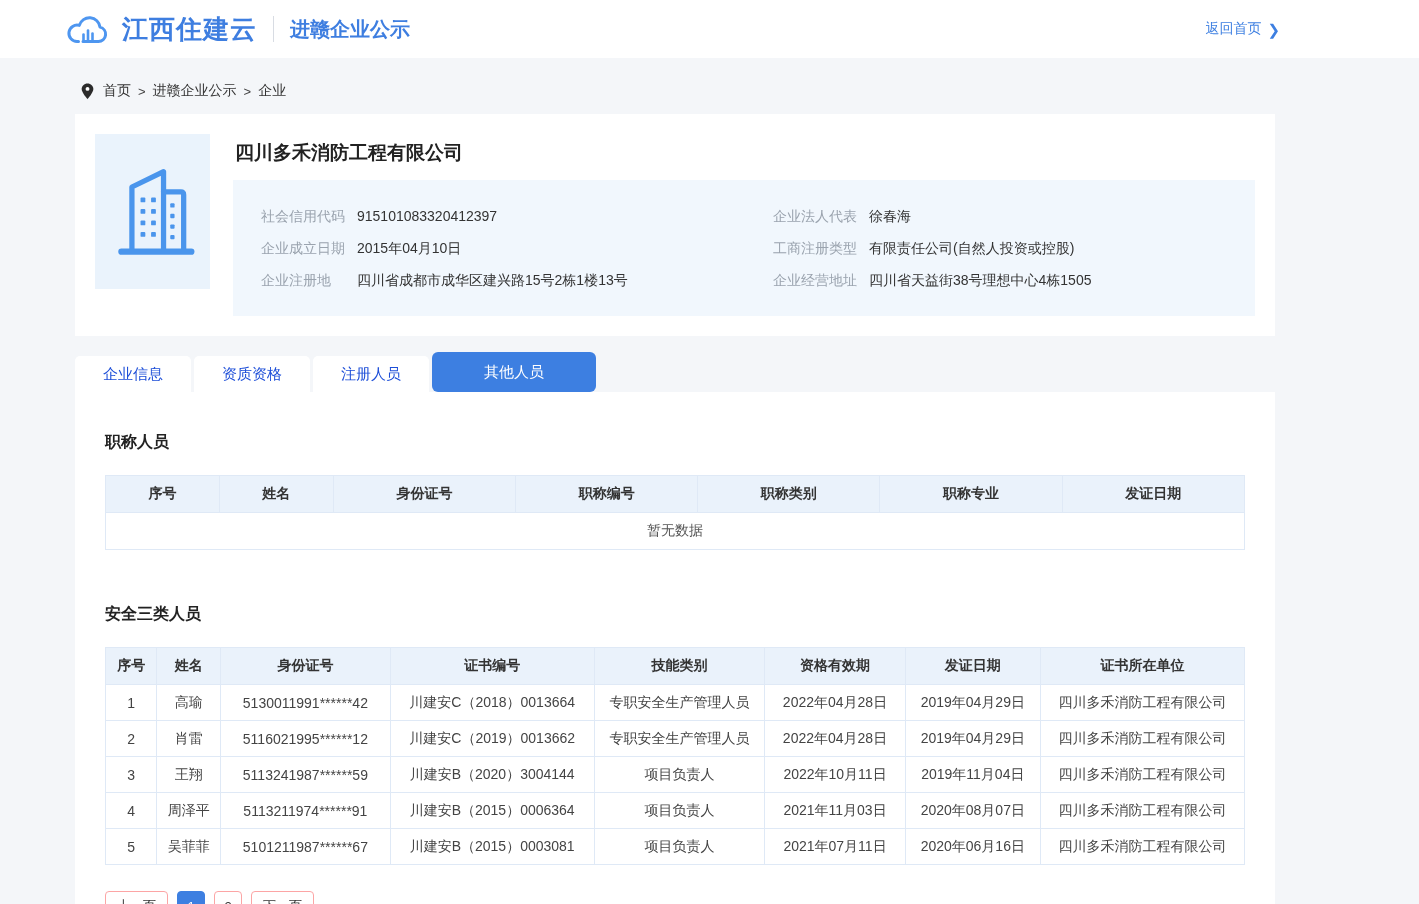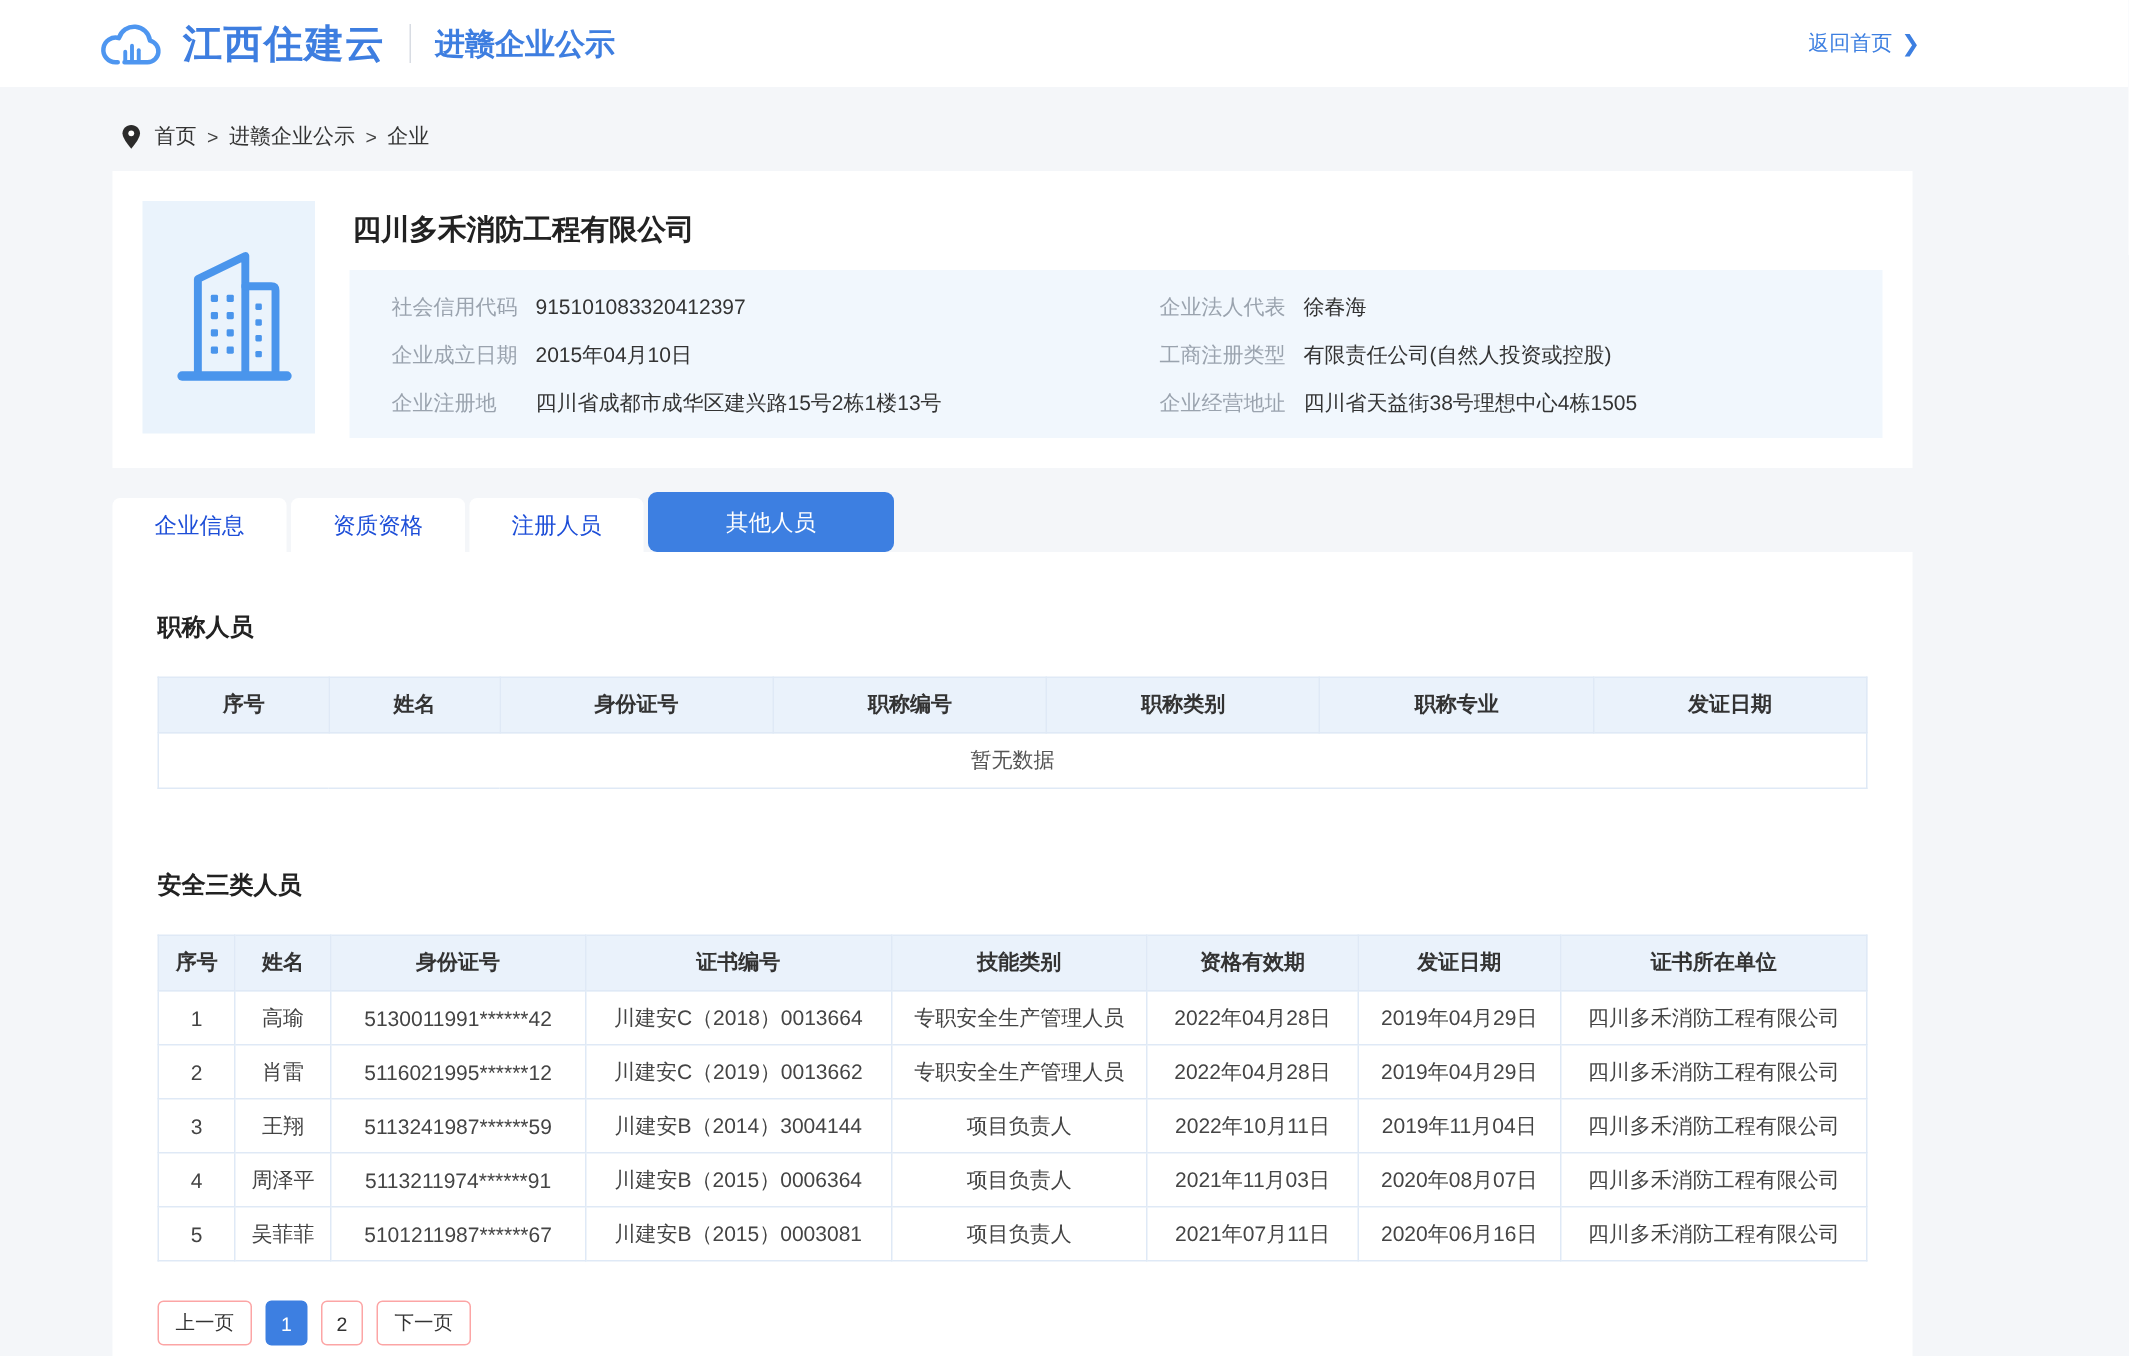--- a/index.html
+++ b/index.html
@@ -30,21 +30,21 @@
   .breadcrumb{display:flex;align-items:center;gap:7px;padding:24px 6px 14px 6px;font-size:14px;color:var(--text);}
   .breadcrumb .pin{display:flex;align-items:center;margin-right:2px;}
   .bc-item{cursor:pointer;}
   .bc-sep{color:#444;font-size:13px;}
   
   .company-card{background:#fff;padding:20px;display:flex;}
   .company-iconbox{width:115px;height:155px;background:var(--iconbox-bg);
     display:flex;align-items:center;justify-content:center;flex:none;}
   .company-main{flex:1;margin-left:23px;min-width:0;}
   .company-name{font-size:19px;font-weight:bold;color:#222;margin:6px 0 14px 2px;}
-  .company-info{background:var(--panel-bg);padding:8px 28px;
+  .company-info{background:var(--panel-bg);padding:20px 28px;
     display:grid;grid-template-columns:53% 47%;row-gap:0;}
   .info-item{display:flex;align-items:baseline;line-height:32px;font-size:14px;}
   .info-label{color:var(--label);width:96px;flex:none;}
   .info-value{color:var(--text);}
   
   .tabs{display:flex;align-items:flex-end;gap:3px;margin-top:16px;height:40px;}
   .tab{width:116px;height:36px;background:#fff;border-radius:5px 5px 0 0;
     display:flex;align-items:center;justify-content:center;font-size:15px;color:#1d4ed8;cursor:pointer;}
   .tab.active{width:164px;height:40px;background:var(--accent);color:#fff;border-radius:6px;}
   
@@ -240,21 +240,21 @@
             <td>川建安C（2019）0013662</td>
             <td>专职安全生产管理人员</td>
             <td>2022年04月28日</td>
             <td>2019年04月29日</td>
             <td>四川多禾消防工程有限公司</td>
           </tr>
           <tr>
             <td>3</td>
             <td>王翔</td>
             <td>5113241987******59</td>
-            <td>川建安B（2014）3004144</td>
+            <td>川建安B（2020）3004144</td>
             <td>项目负责人</td>
             <td>2022年10月11日</td>
             <td>2019年11月04日</td>
             <td>四川多禾消防工程有限公司</td>
           </tr>
           <tr>
             <td>4</td>
             <td>周泽平</td>
             <td>5113211974******91</td>
             <td>川建安B（2015）0006364</td>

